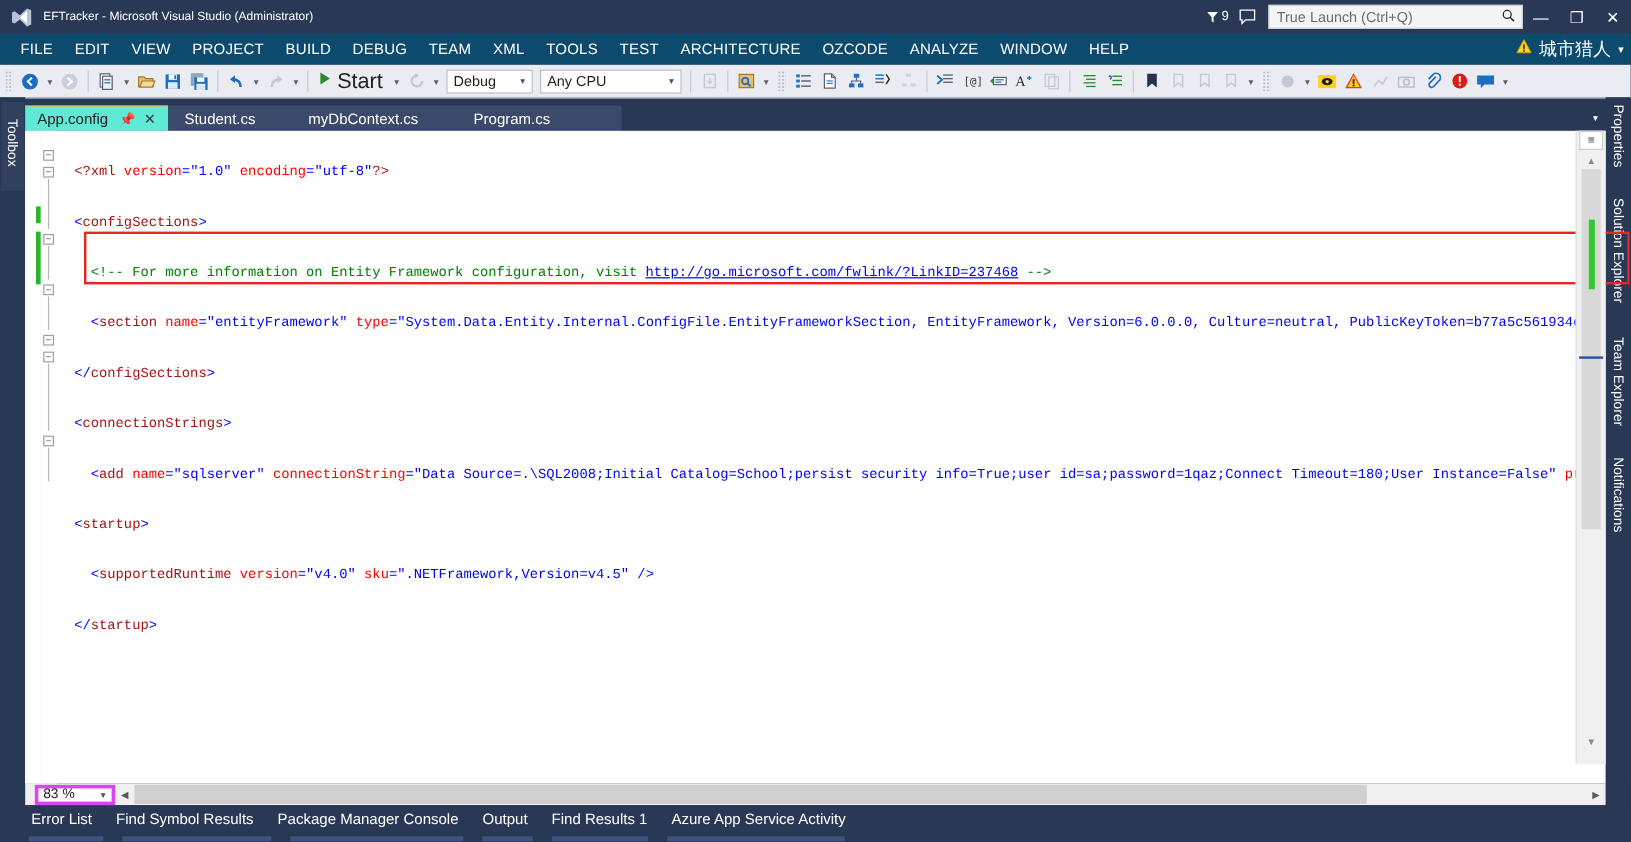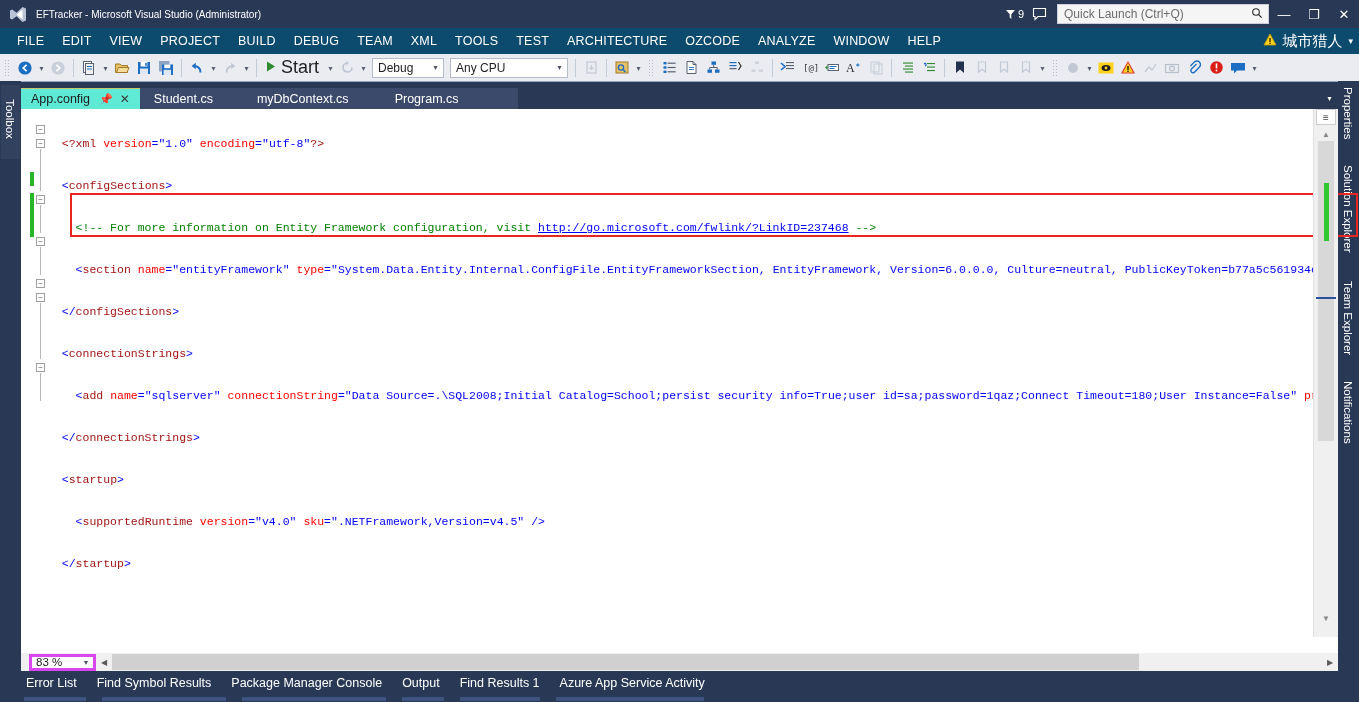--- a/index.html
+++ b/index.html
@@ -316,21 +316,21 @@
           <path d="M2,2 L11,2 L7.3,6.3 L7.3,11 L5.7,9.6 L5.7,6.3 Z" fill="#ffffff"></path>
         </svg>
         <span id="flag-count">9</span>
       </div>
       <div id="speech-icon" class="tb-icon">
         <svg width="15" height="14" viewBox="0 0 15 14">
           <path d="M1.5,1.5 L13.5,1.5 L13.5,9.5 L6,9.5 L3,12.5 L3,9.5 L1.5,9.5 Z" fill="none" stroke="#ffffff" stroke-width="1.1"></path>
         </svg>
       </div>
       <div id="quick-launch">
-        <span id="quick-launch-text">Quick Launch (Ctrl+Q)</span>
+        <span id="quick-launch-text">True Launch (Ctrl+Q)</span>
         <span id="ql-search-icon">
           <svg width="12" height="12" viewBox="0 0 12 12">
             <circle cx="5" cy="5" r="3.3" fill="none" stroke="#2b2b2b" stroke-width="1.1"></circle>
             <line x1="7.4" y1="7.4" x2="10.6" y2="10.6" stroke="#2b2b2b" stroke-width="1.3"></line>
           </svg>
         </span>
       </div>
       <div class="wctrl">—</div>
       <div class="wctrl">❐</div>
       <div class="wctrl">✕</div>
@@ -724,21 +724,20 @@
     </div>
 
     <div id="code-area">
       <div class="cl"><span class="k-pi">  &lt;?xml </span><span class="k-attr">version</span><span class="k-punc">=</span><span class="k-val">"1.0"</span><span class="k-attr"> encoding</span><span class="k-punc">=</span><span class="k-val">"utf-8"</span><span class="k-pi">?&gt;</span></div>
       <div class="cl"><span class="k-punc">  &lt;</span><span class="k-elem">configSections</span><span class="k-punc">&gt;</span></div>
       <div class="cl"><span class="k-cmt">    &lt;!-- For more information on Entity Framework configuration, visit </span><span class="k-link">http://go.microsoft.com/fwlink/?LinkID=237468</span><span class="k-cmt"> --&gt;</span></div>
       <div class="cl"><span class="k-punc">    &lt;</span><span class="k-elem">section </span><span class="k-attr">name</span><span class="k-punc">=</span><span class="k-val">"entityFramework"</span><span class="k-attr"> type</span><span class="k-punc">=</span><span class="k-val">"System.Data.Entity.Internal.ConfigFile.EntityFrameworkSection, EntityFramework, Version=6.0.0.0, Culture=neutral, PublicKeyToken=b77a5c561934e089"</span></div>
       <div class="cl"><span class="k-punc">  &lt;/</span><span class="k-elem">configSections</span><span class="k-punc">&gt;</span></div>
       <div class="cl"><span class="k-punc">  &lt;</span><span class="k-elem">connectionStrings</span><span class="k-punc">&gt;</span></div>
       <div class="cl"><span class="k-punc">    &lt;</span><span class="k-elem">add </span><span class="k-attr">name</span><span class="k-punc">=</span><span class="k-val">"sqlserver"</span><span class="k-attr"> connectionString</span><span class="k-punc">=</span><span class="k-val">"Data Source=.\SQL2008;Initial Catalog=School;persist security info=True;user id=sa;password=1qaz;Connect Timeout=180;User Instance=False"</span><span class="k-attr"> providerName</span></div>
-      <div class="cl"><span class="k-punc">  &lt;/</span><span class="k-elem">connectionStrings</span><span class="k-punc">&gt;</span></div>
       <div class="cl"><span class="k-punc">  &lt;</span><span class="k-elem">startup</span><span class="k-punc">&gt;</span></div>
       <div class="cl"><span class="k-punc">    &lt;</span><span class="k-elem">supportedRuntime </span><span class="k-attr">version</span><span class="k-punc">=</span><span class="k-val">"v4.0"</span><span class="k-attr"> sku</span><span class="k-punc">=</span><span class="k-val">".NETFramework,Version=v4.5"</span><span class="k-punc"> /&gt;</span></div>
       <div class="cl"><span class="k-punc">  &lt;/</span><span class="k-elem">startup</span><span class="k-punc">&gt;</span></div>
       
       
       
       
       
       
       

